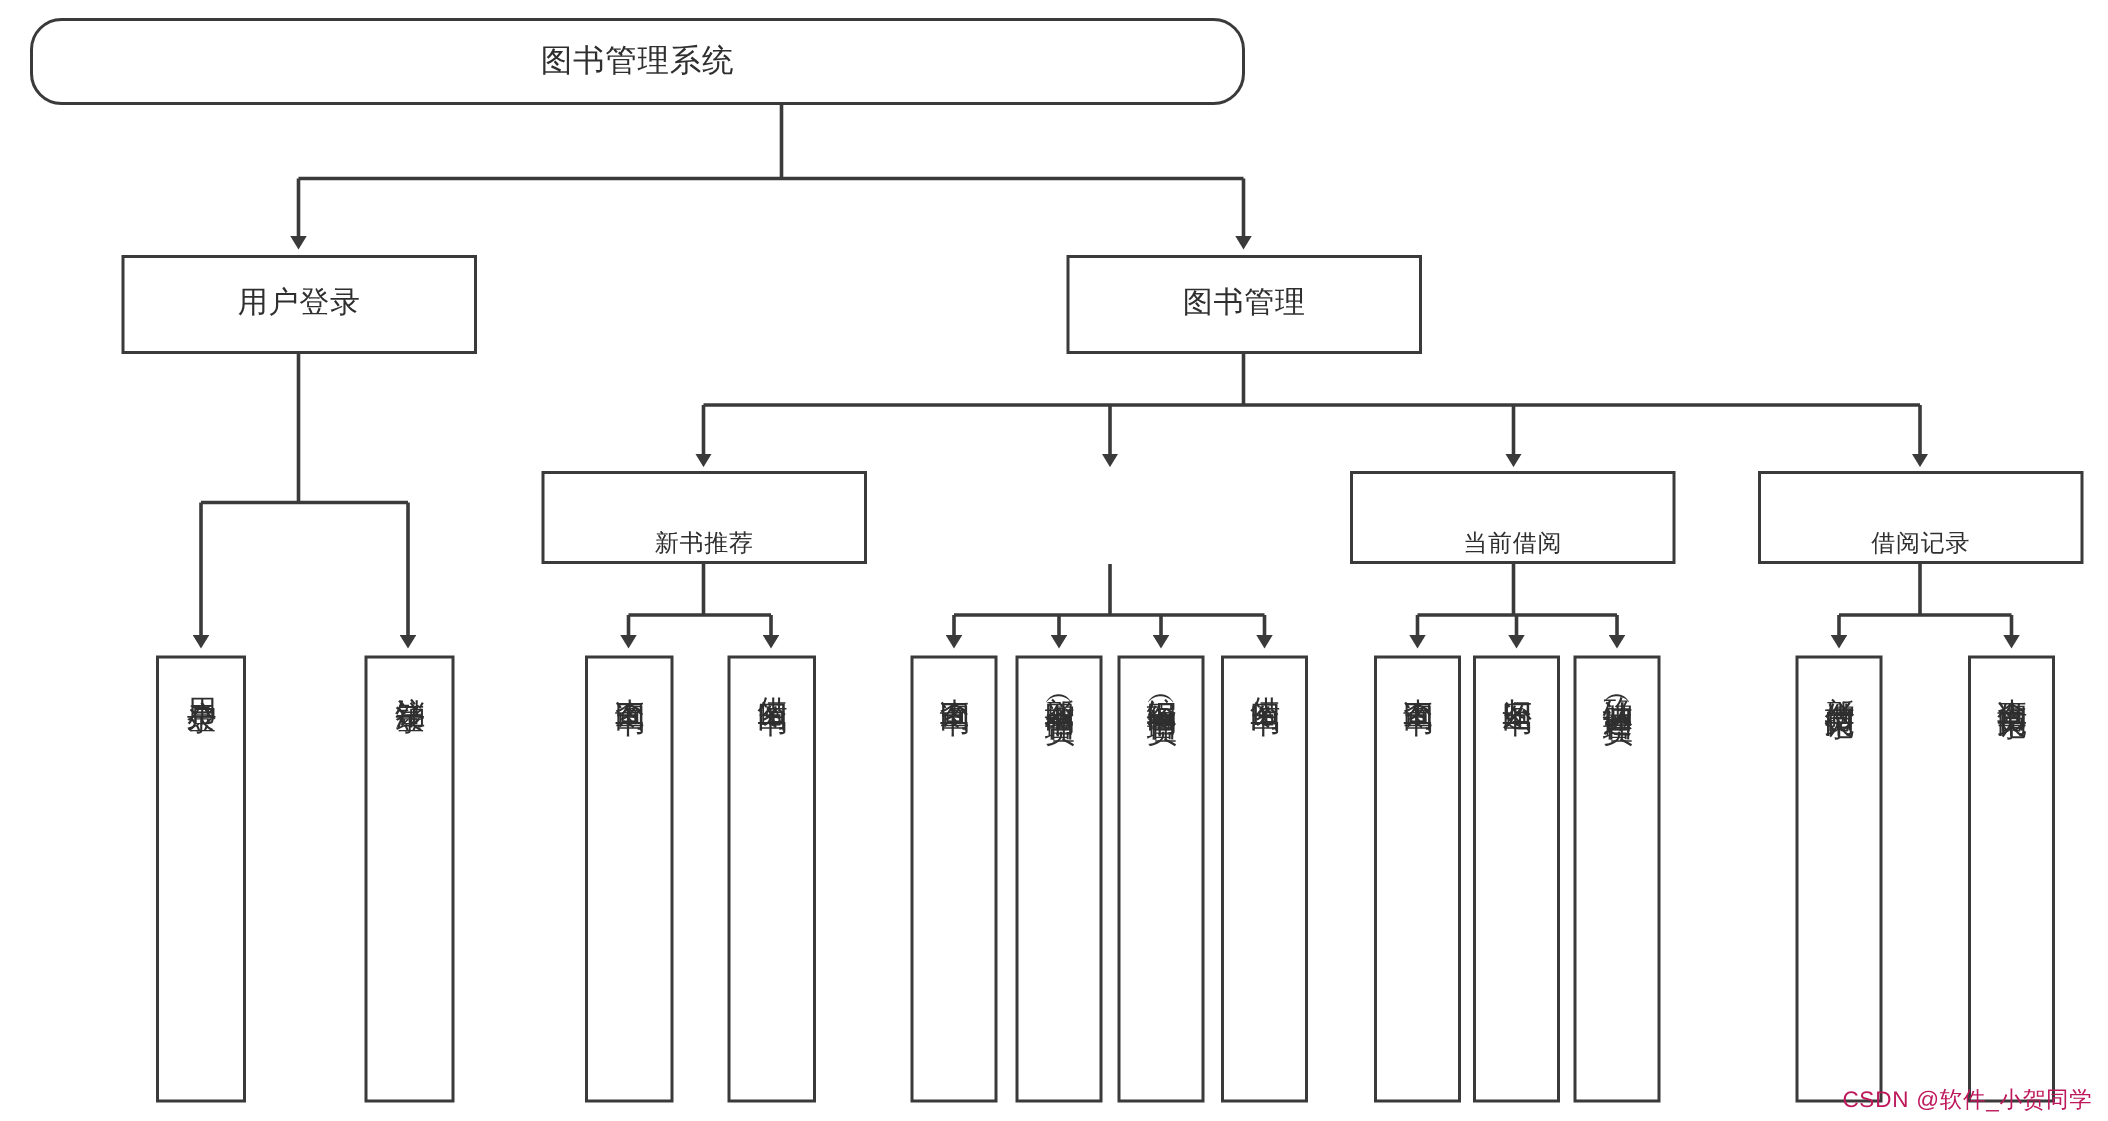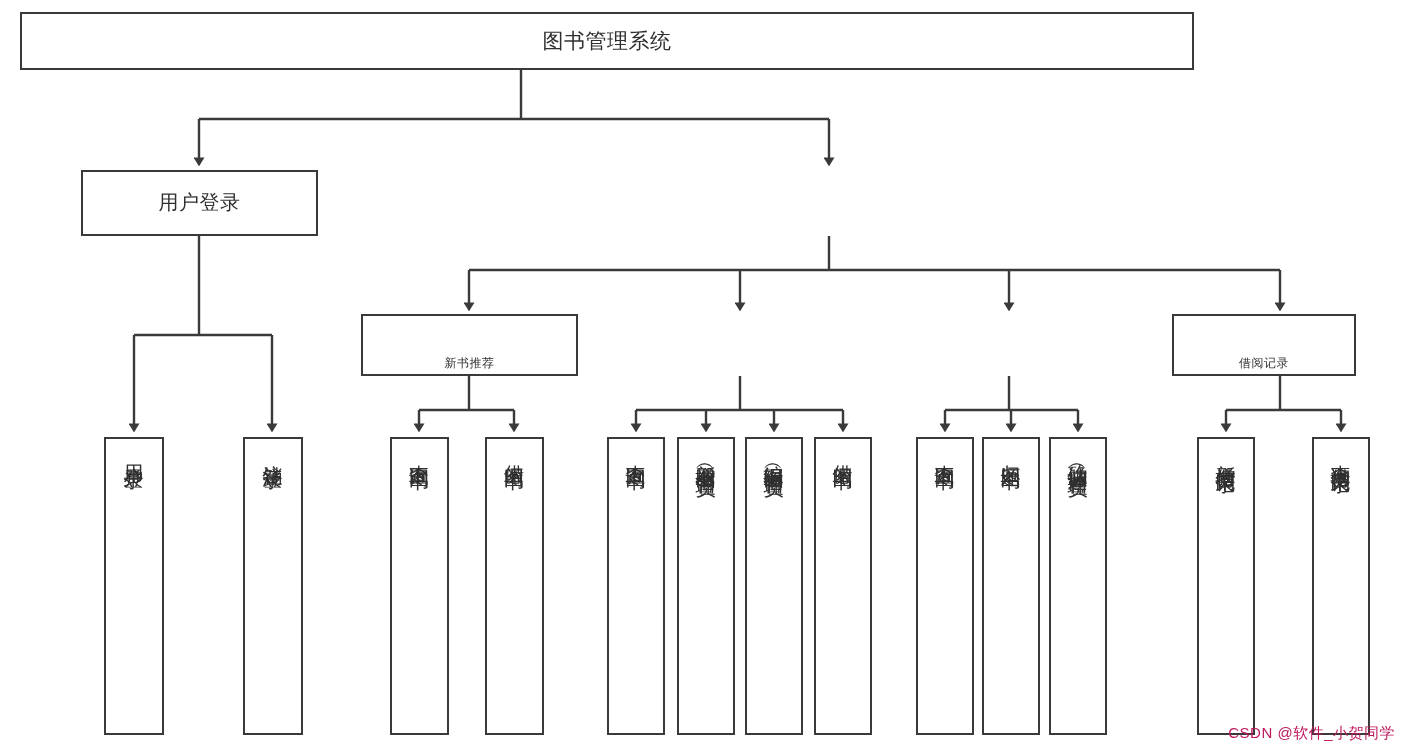--- a/index.html
+++ b/index.html
@@ -38,21 +38,21 @@
     z-index: 2;
   }
   .node .label {
     line-height: 1.08;
     letter-spacing: 0.5px;
     white-space: nowrap;
     color: #2f2f2f;
   }
   .node.root .label { font-size: 21px; }
   .node.level1 .label { font-size: 20px; }
-  .node.level2 .label { font-size: 12px; margin-top: 36px; }
+  .node.level2 .label { font-size: 16px; margin-top: 36px; }
   .node.leaf {
     align-items: flex-start;
     justify-content: center;
     padding-top: 10px;
   }
   .node.leaf .label {
     writing-mode: vertical-rl;
     text-orientation: upright;
     font-size: 20px;
     letter-spacing: 2px;
@@ -120,36 +120,42 @@
       <path d="M1011,410 L1011,424" marker-end="url(#arrow)"></path>
       <path d="M1078,410 L1078,424" marker-end="url(#arrow)"></path>
 
       <path d="M1280,376 L1280,410"></path>
       <path d="M1226,410 L1341,410"></path>
       <path d="M1226,410 L1226,424" marker-end="url(#arrow)"></path>
       <path d="M1341,410 L1341,424" marker-end="url(#arrow)"></path>
     </g>
   </svg>
 
-  <div class="node root" style="left:20px; top:12px; width:1174px; height:58px;">
+  <div class="node root" style="left:20px; top:12px; width:810px; height:58px;border-radius:21px;">
     <span class="label">图书管理系统</span>
   </div>
 
   <div class="node level1" style="left:81px; top:170px; width:237px; height:66px;">
     <span class="label">用户登录</span>
   </div>
 
+  <div class="node level1" style="left:711px; top:170px; width:237px; height:66px;">
+    <span class="label">图书管理</span>
+  </div>
 
   <div class="node level2" style="left:361px; top:314px; width:217px; height:62px;">
     <span class="label">新书推荐</span>
   </div>
 
 
-
-  <div class="node level2" style="left:1172px; top:314px; width:184px; height:62px;">
+  <div class="node level2" style="left:900px; top:314px; width:217px; height:62px;">
+    <span class="label">当前借阅</span>
+  </div>
+
+  <div class="node level2" style="left:1172px; top:314px; width:217px; height:62px;">
     <span class="label">借阅记录</span>
   </div>
 
   <div class="node leaf" style="left:104px; top:437px; width:60px; height:298px;">
     <span class="label">用户登录</span>
   </div>
 
   <div class="node leaf" style="left:243px; top:437px; width:60px; height:298px;">
     <span class="label">注销登录</span>
   </div>

